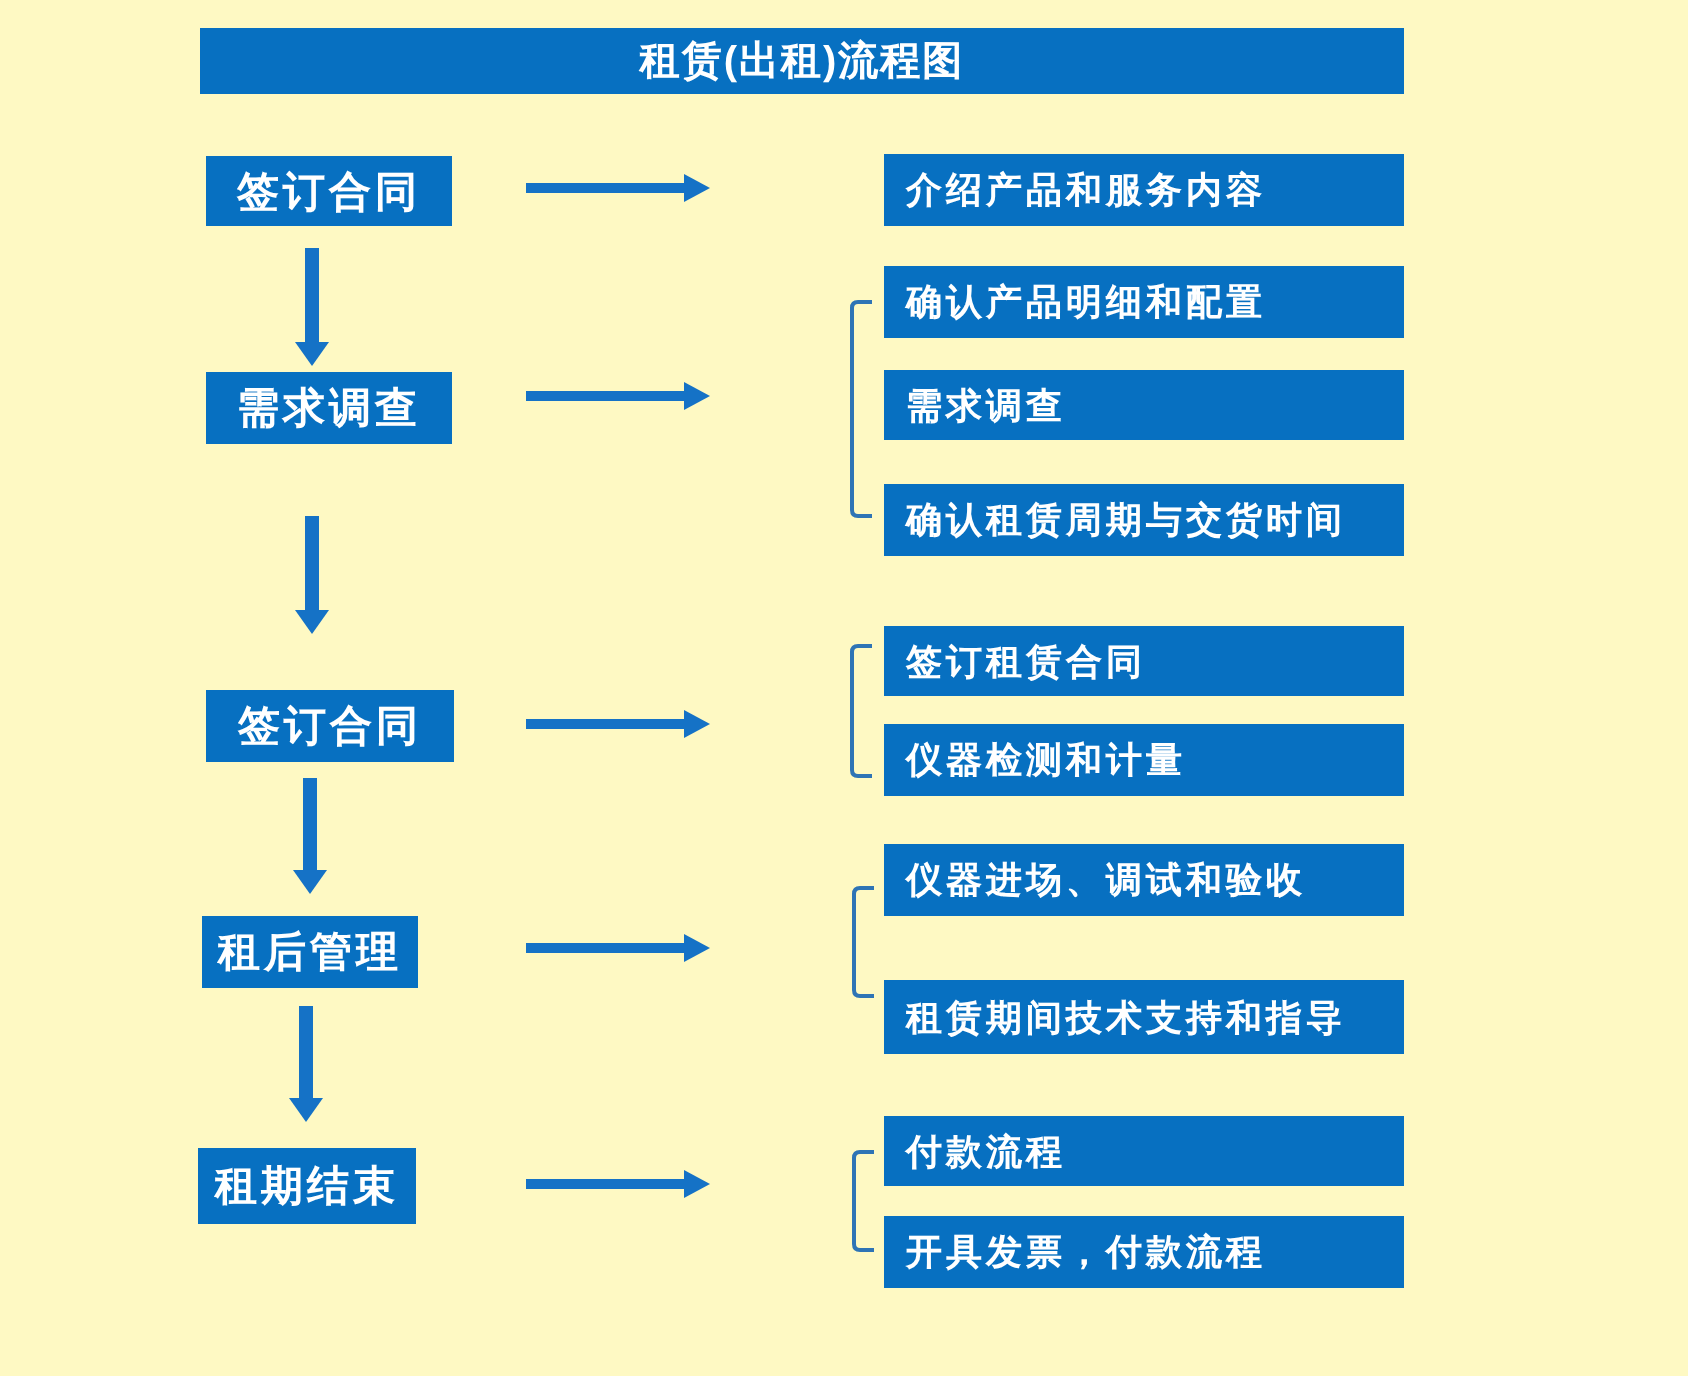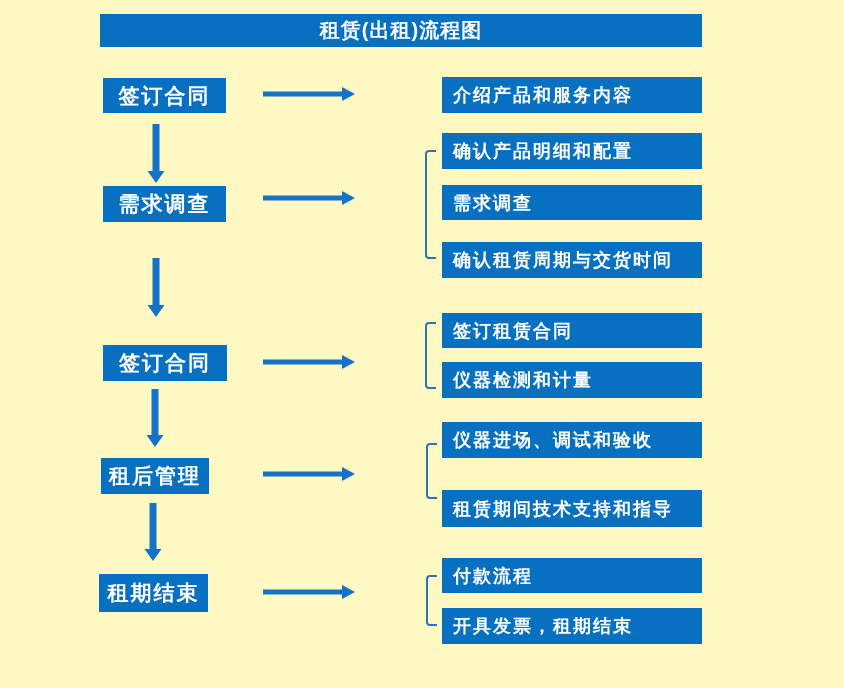--- a/index.html
+++ b/index.html
@@ -66,21 +66,21 @@
   <div class="box out" style="left:442px;top:185px;width:260px;height:35px;">需求调查</div>
   <div class="box out" style="left:442px;top:242px;width:260px;height:36px;">确认租赁周期与交货时间</div>
 
   <div class="box out" style="left:442px;top:313px;width:260px;height:35px;">签订租赁合同</div>
   <div class="box out" style="left:442px;top:362px;width:260px;height:36px;">仪器检测和计量</div>
 
   <div class="box out" style="left:442px;top:422px;width:260px;height:36px;">仪器进场、调试和验收</div>
   <div class="box out" style="left:442px;top:490px;width:260px;height:37px;">租赁期间技术支持和指导</div>
 
   <div class="box out" style="left:442px;top:558px;width:260px;height:35px;">付款流程</div>
-  <div class="box out" style="left:442px;top:608px;width:260px;height:36px;">开具发票，租期结束</div>
+  <div class="box out" style="left:442px;top:608px;width:260px;height:36px;">开具发票，付款流程</div>
 
   <svg class="overlay" viewBox="0 0 844 688">
 
     <g>
       <line class="arrow-shaft-v" x1="156" y1="124" x2="156" y2="171"></line>
       <polygon class="arrow-head" points="147.5,171 164.5,171 156,183"></polygon>
     </g>
     <g>
       <line class="arrow-shaft-v" x1="156" y1="258" x2="156" y2="305"></line>
       <polygon class="arrow-head" points="147.5,305 164.5,305 156,317"></polygon>

